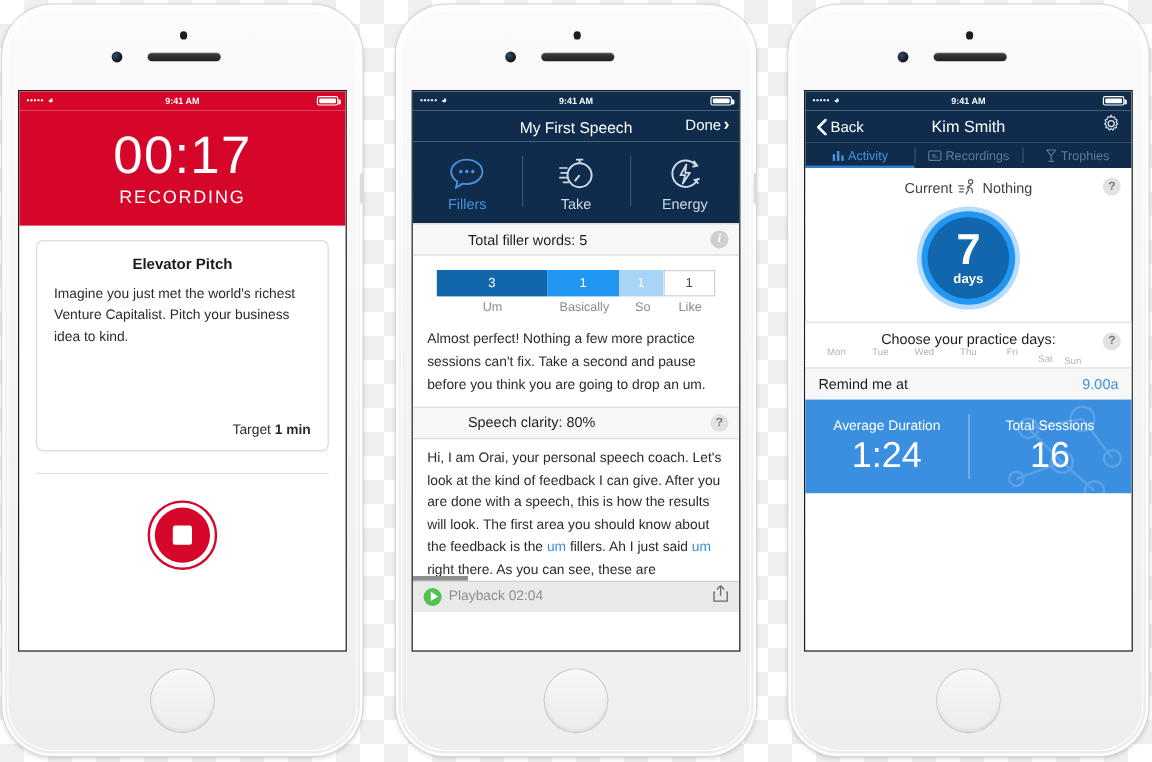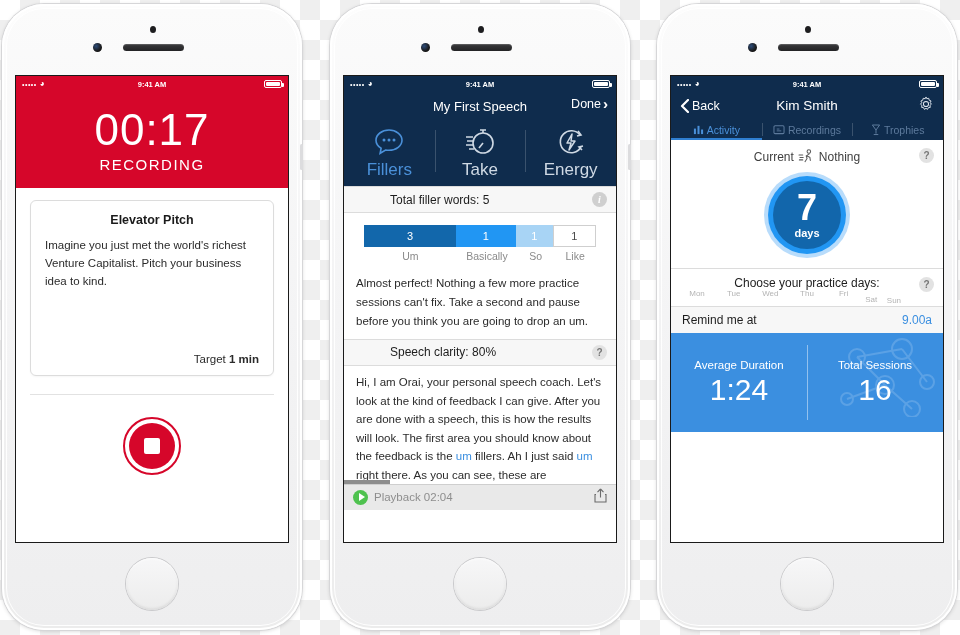--- a/index.html
+++ b/index.html
@@ -114,21 +114,21 @@
   .sp-done { position:absolute; right:8px; top:4px; font-size:12.5px; display:flex; align-items:center; gap:2px; }
   .sp-done .chev { font-size:15px; font-weight:bold; line-height:1; }
 
   .metrics { background:#0f2c4d; display:flex; height:68px; }
   .metric { flex:1; display:flex; flex-direction:column; align-items:center; justify-content:center;
             color:#cfd9e4; position:relative; }
   .metric + .metric::before { content:""; position:absolute; left:0; top:12px; bottom:14px; width:1px;
             background:rgba(255,255,255,.18); }
   .metric.active { color:#4a90d9; }
   .metric .ic { height:34px; display:flex; align-items:center; justify-content:center; }
-  .metric .nm { font-size:17px; margin-top:1px; }
+  .metric .nm { font-size:12px; margin-top:1px; }
 
   .sec-head { display:flex; align-items:center; justify-content:space-between;
               padding:5px 9px; background:#f7f7f7; border-bottom:1px solid #dcdcdc;
               border-top:1px solid #dcdcdc; }
   .sec-head .t { font-size:12px; color:#1d1d1d;margin-left:37px; }
   .badge-i { width:15px; height:15px; border-radius:50%; background:#cfcfcf; color:#fff;
              font-size:10px; font-style:italic; font-weight:bold; display:flex; align-items:center;
              justify-content:center; font-family:"Liberation Serif",serif; }
   .badge-q { width:15px; height:15px; border-radius:50%; background:#e2e2e2; color:#777;
              font-size:10px; font-weight:bold; display:flex; align-items:center; justify-content:center; }
@@ -196,21 +196,21 @@
   .day .dc { width:17px; height:17px; border-radius:50%; margin:0 auto; }
   .day.on .dc { background:#3b8fe0; }
   .day.off .dc { background:#d4d4d4; }
 
   .remind { border-top:1px solid #dcdcdc; background:#f7f7f7;
             display:flex; align-items:center; justify-content:space-between;
             padding:6px 11px; }
   .remind .l { font-size:12px; color:#1d1d1d; }
   .remind .v { font-size:12px; color:#3b8fe0; }
 
-  .stats { background:#3b8fe0; display:flex; height:99px; position:relative; overflow:hidden; }
+  .stats { background:#3b8fe0; display:flex; height:78px; position:relative; overflow:hidden; }
   .stat { flex:1; display:flex; flex-direction:column; align-items:center; justify-content:center;
           color:#fff; position:relative; z-index:2; }
   .stat .sl { font-size:11.5px; }
   .stat .sv { font-size:30px; font-weight:300; line-height:1.1; margin-top:2px; }
   .stat + .stat::before { content:""; position:absolute; left:0; top:12px; bottom:12px; width:1px;
           background:rgba(255,255,255,.45); }
   .net { position:absolute; right:-4px; top:4px; opacity:.16; z-index:1; }
 </style>
 </head>
 <body>

